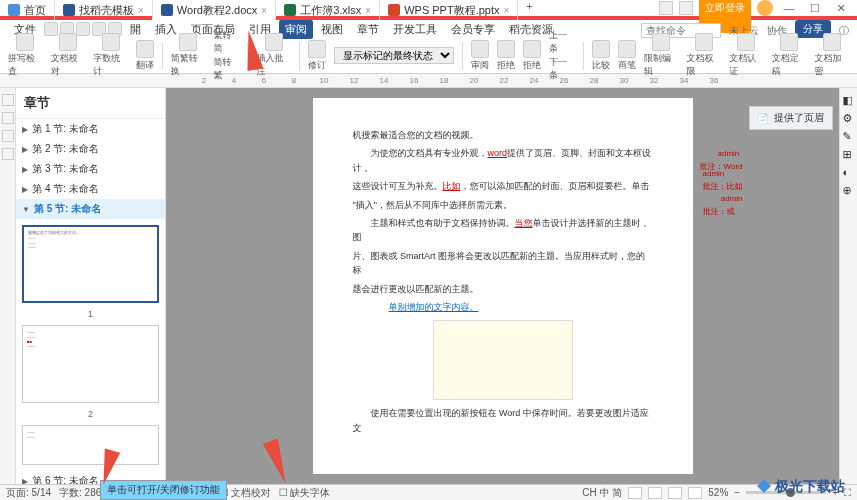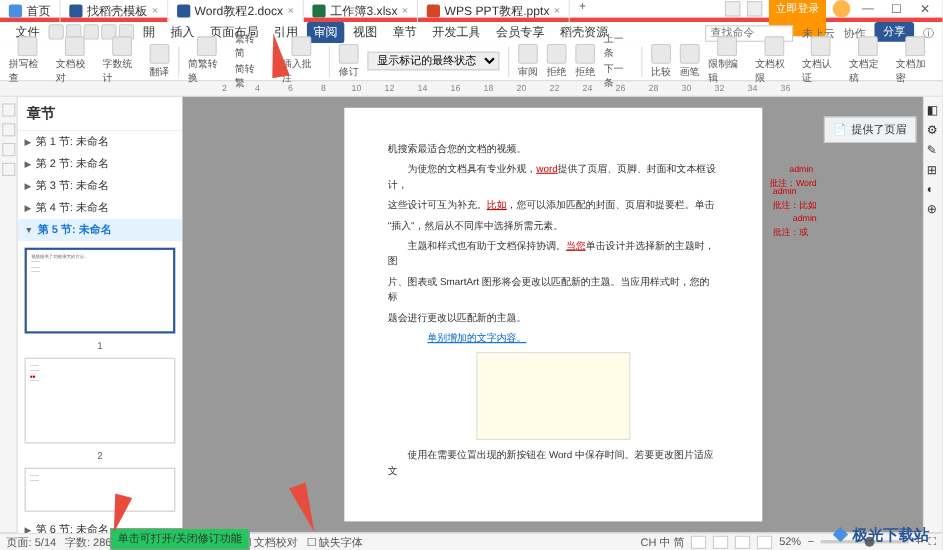--- a/index.html
+++ b/index.html
@@ -70,21 +70,21 @@
 .status-item { display: flex; align-items: center; gap: 2px; }
 .view-btn { width: 14px; height: 12px; border: 1px solid #ccc; background: #fff; }
 .slider { width: 80px; height: 3px; background: #ccc; position: relative; }
 .slider::after { content: ''; position: absolute; left: 50%; top: -3px; width: 9px; height: 9px; background: #666; border-radius: 50%; }
 
 .arrow-red { position: absolute; width: 0; height: 0; z-index: 100; }
 .arrow1 { left: 244px; top: 30px; border-left: 8px solid transparent; border-right: 8px solid transparent; border-bottom: 40px solid #e74c3c; transform: rotate(-10deg); }
 .arrow3 { left: 100px; top: 450px; border-left: 8px solid transparent; border-right: 8px solid transparent; border-top: 35px solid #e74c3c; transform: rotate(15deg); }
 .arrow4 { left: 270px; top: 440px; border-left: 8px solid transparent; border-right: 8px solid transparent; border-top: 45px solid #e74c3c; transform: rotate(-20deg); }
 
-.tooltip { position: absolute; left: 100px; bottom: 0; background: #22c55e; border: 1px solid #999; padding: 2px 6px; font-size: 10px; }
+.tooltip { position: absolute; left: 100px; bottom: 0; background: #7dd3fc; border: 1px solid #999; padding: 2px 6px; font-size: 10px; }
 .watermark { position: absolute; right: 12px; bottom: 4px; font-size: 14px; color: #2b5797; font-weight: bold; }
 </style>
 </head>
 <body>
 
 <div class="titlebar">
   <div class="tab">
       <span class="tab-icon home"></span>
       <span>首页</span>
     </div>

